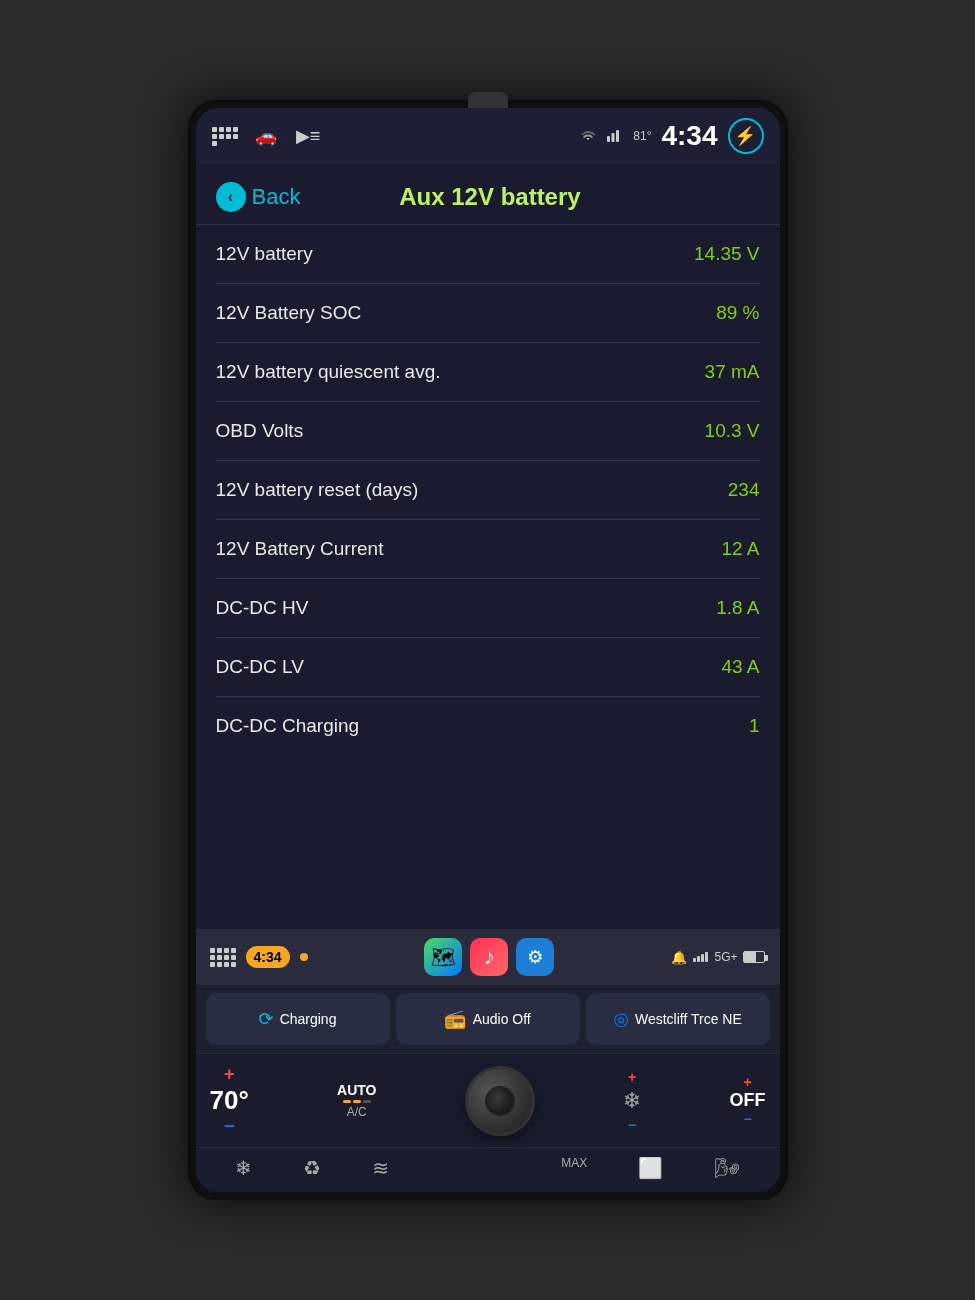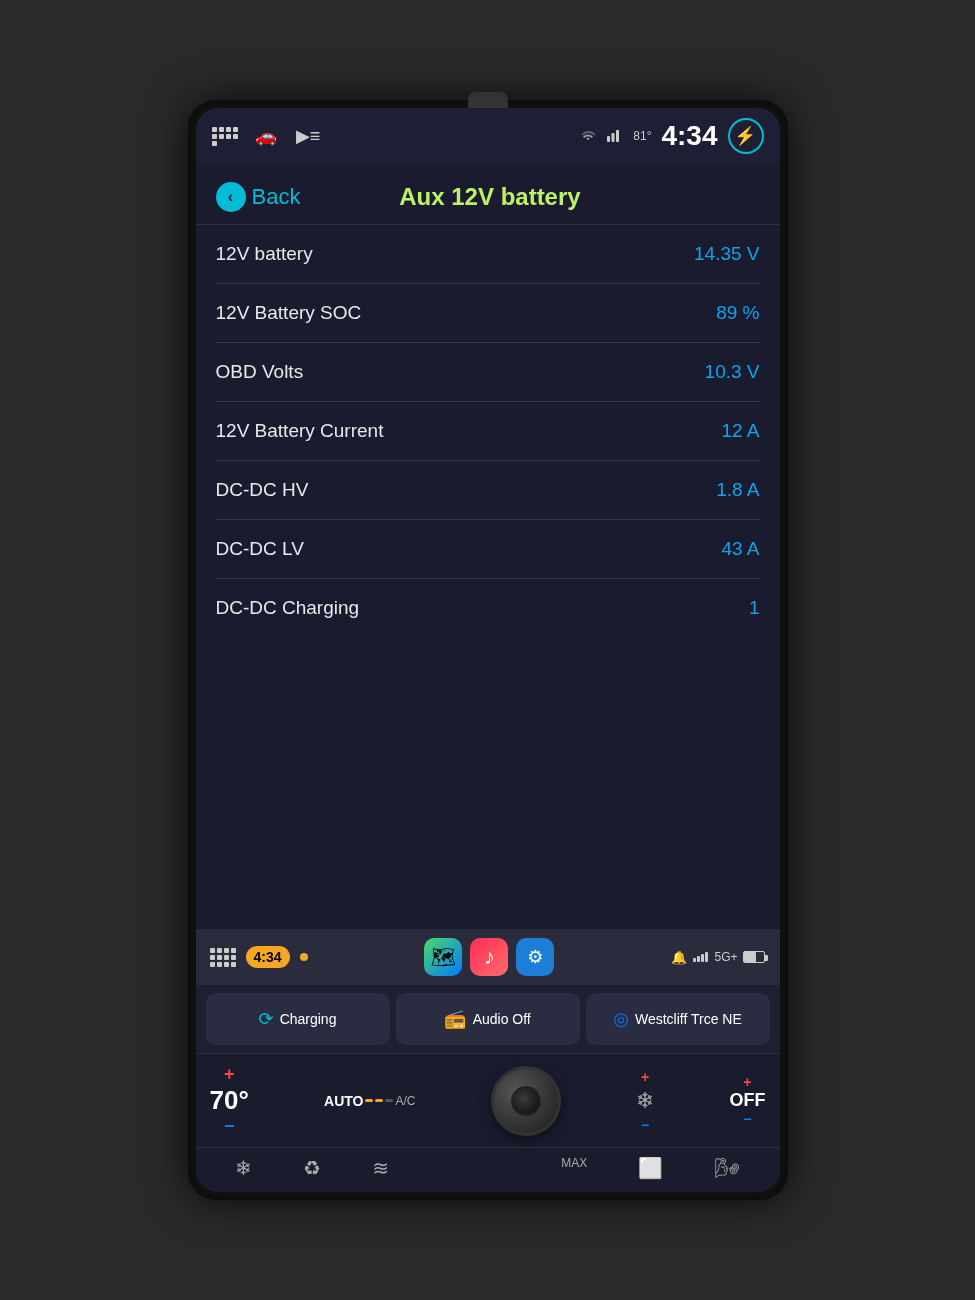--- a/index.html
+++ b/index.html
@@ -149,21 +149,21 @@
       border-bottom: none;
     }
 
     .data-label {
       color: #e8e8e8;
       font-size: 19px;
       font-weight: 400;
     }
 
     .data-value {
-      color: #0ea5e9;
+      color: #84cc16;
       font-size: 19px;
       font-weight: 400;
       text-align: center;
     }
 
     
     .taskbar {
       background: #2a2b3d;
       padding: 8px 14px;
       display: flex;
@@ -314,21 +314,21 @@
     }
 
     .temp-display {
       color: white;
       font-size: 26px;
       font-weight: 600;
     }
 
     .auto-ac {
       display: flex;
-      flex-direction: row;
+      flex-direction: column;
       align-items: center;
       gap: 2px;
     }
 
     .auto-label {
       color: white;
       font-size: 14px;
       font-weight: 600;
     }
 
@@ -480,22 +480,30 @@
     <div class="data-list">
       <div class="data-row">
         <span class="data-label">12V battery</span>
         <span class="data-value">14.35 V</span>
       </div>
       <div class="data-row">
         <span class="data-label">12V Battery SOC</span>
         <span class="data-value">89 %</span>
       </div>
       <div class="data-row">
+        <span class="data-label">12V battery quiescent avg.</span>
+        <span class="data-value">37 mA</span>
+      </div>
+      <div class="data-row">
         <span class="data-label">OBD Volts</span>
         <span class="data-value">10.3 V</span>
+      </div>
+      <div class="data-row">
+        <span class="data-label">12V battery reset (days)</span>
+        <span class="data-value">234</span>
       </div>
       <div class="data-row">
         <span class="data-label">12V Battery Current</span>
         <span class="data-value">12 A</span>
       </div>
       <div class="data-row">
         <span class="data-label">DC-DC HV</span>
         <span class="data-value">1.8 A</span>
       </div>
       <div class="data-row">

